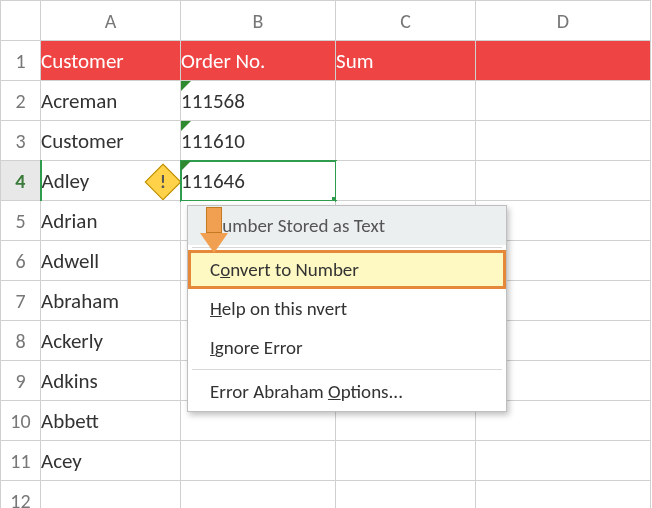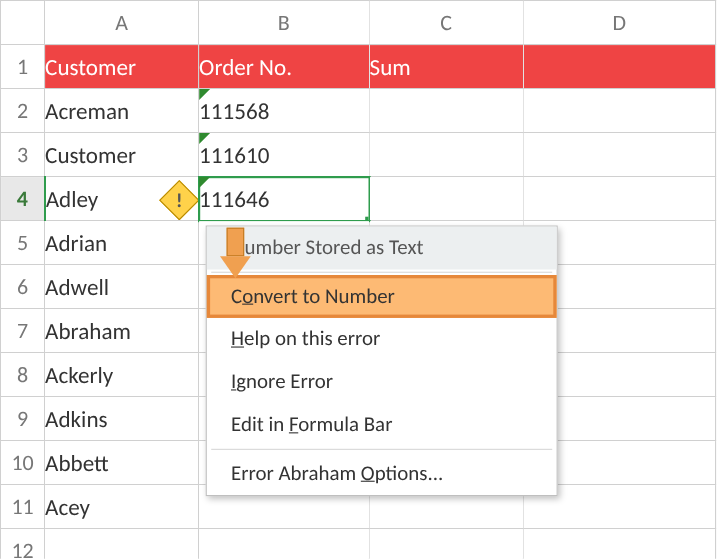--- a/index.html
+++ b/index.html
@@ -123,21 +123,21 @@
   .menu-header {
     background: #eceff0;
     color: #555;
   }
   .menu-sep {
     height: 1px;
     background: #d8d8d8;
     margin: 2px 4px;
   }
   .menu-highlight {
-    background: #fdba74;
+    background: #fef9c3;
     outline: 3px solid #e6883a;
     outline-offset: -3px;
   }
   .mnemonic { text-decoration: underline; }
   .arrow-callout {
     position: absolute;
     left: 200px;
     top: 207px;
     width: 28px;
     height: 46px;
@@ -274,25 +274,22 @@
   <div class="head"></div>
 </div>
 
 <div class="error-menu">
   <div class="menu-item menu-header">Number Stored as Text</div>
   <div class="menu-sep"></div>
   <div class="menu-item menu-highlight">
     <span>C</span><span class="mnemonic">o</span><span>nvert to Number</span>
   </div>
   <div class="menu-item">
-    <span></span><span class="mnemonic">H</span><span>elp on this error</span>
+    <span></span><span class="mnemonic">H</span><span>elp on this nvert</span>
   </div>
   <div class="menu-item">
     <span></span><span class="mnemonic">I</span><span>gnore Error</span>
-  </div>
-  <div class="menu-item">
-    <span>Edit in </span><span class="mnemonic">F</span><span>ormula Bar</span>
   </div>
   <div class="menu-sep"></div>
   <div class="menu-item">
     <span>Error Abraham </span><span class="mnemonic">O</span><span>ptions...</span>
   </div>
 </div>
 
 </body></html>

